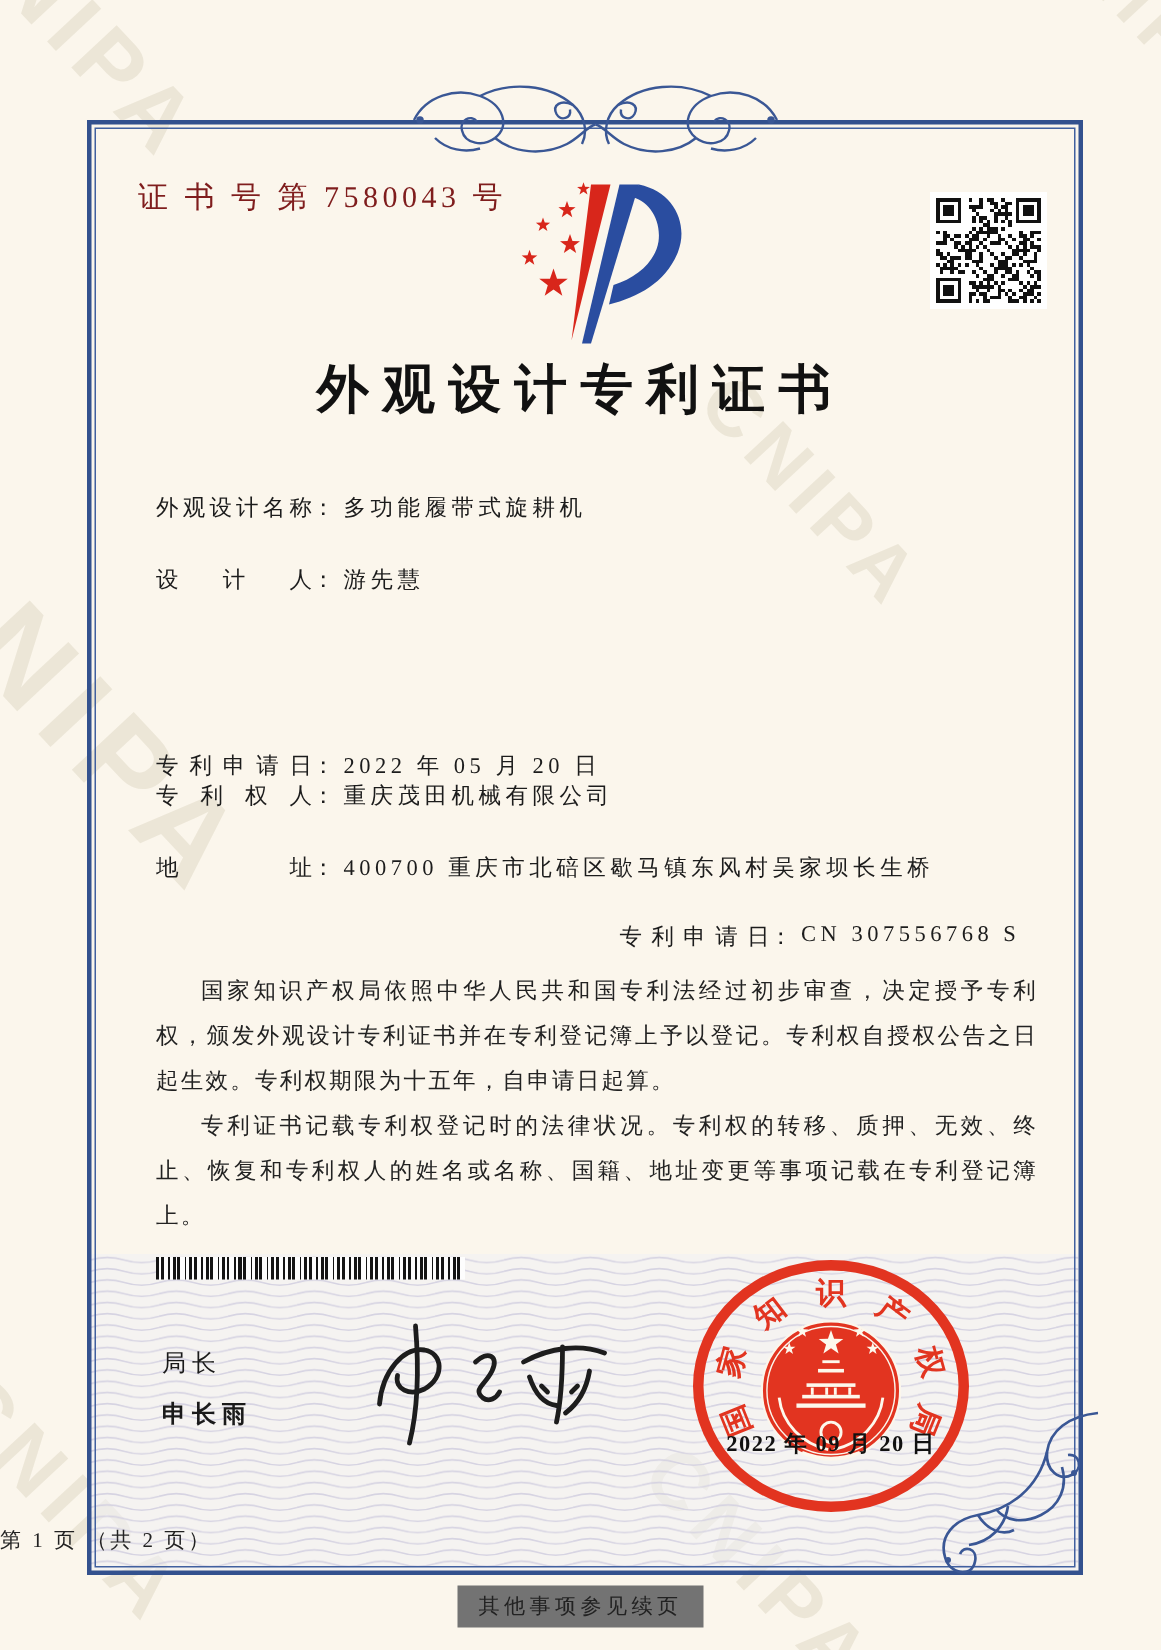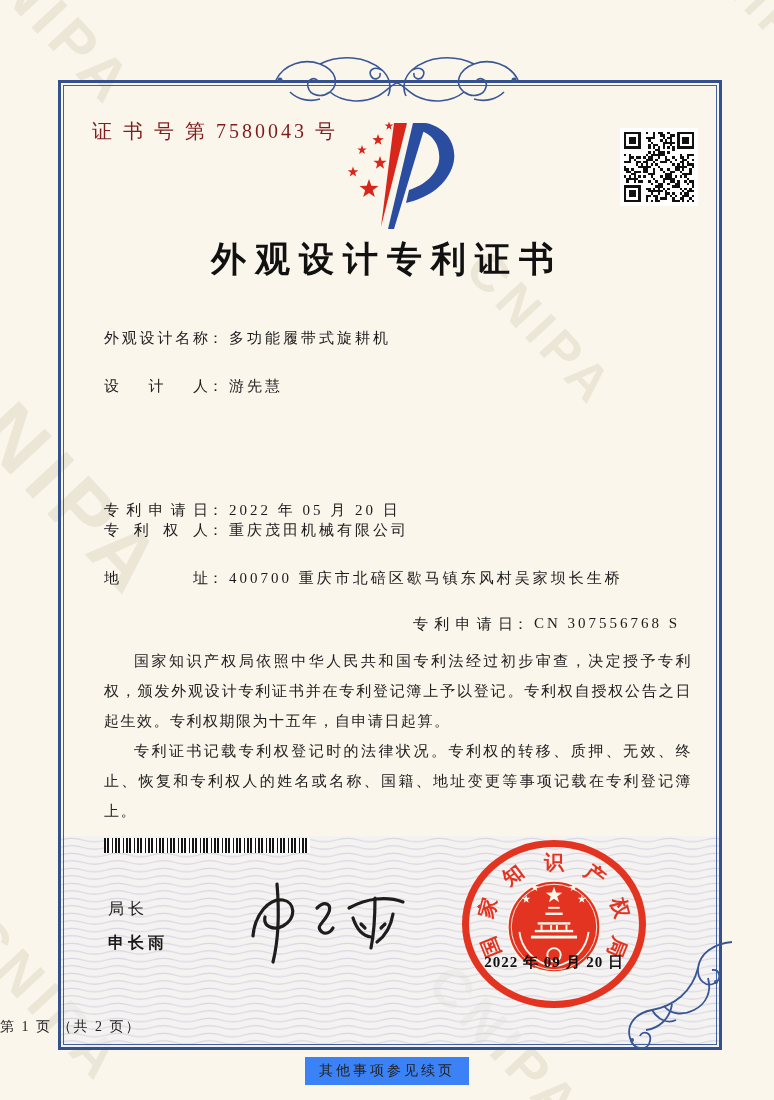--- a/index.html
+++ b/index.html
@@ -45,21 +45,21 @@
   .sig{position:absolute;left:225px;top:874px;z-index:4;}
   
   .seal{position:absolute;left:462px;top:840px;width:184px;height:168px;z-index:5;}
   .seal .ring{position:absolute;inset:0;border:7px solid #e23420;border-radius:50%;box-sizing:border-box;}
   .seal .arcchar{position:absolute;font-size:20px;font-weight:700;color:#e23420;z-index:2;}
   .sealdate{position:absolute;left:458px;top:953px;width:192px;text-align:center;font-size:15px;
             font-weight:700;letter-spacing:1px;color:#111;z-index:6;}
   
   .pageinfo{position:absolute;left:0;width:774px;top:1018px;text-align:left;font-size:14px;
             letter-spacing:2px;color:#222;z-index:4;}
-  .contnote{position:absolute;left:50%;top:1057px;transform:translateX(-50%);background:#3b82f6;
+  .contnote{position:absolute;left:50%;top:1057px;transform:translateX(-50%);background:#737373;
             padding:5px 14px;font-size:14px;letter-spacing:3px;color:#222;z-index:4;white-space:nowrap;}
 </style>
 </head>
 <body>
 
 <div class="page">
 
   <div class="wm" style="left:-60px;top:-18px;font-size:60px;">CNIPA</div>
   <div class="wm" style="left:668px;top:-28px;font-size:50px;">CNIPA</div>
   <div class="wm" style="left:446px;top:298px;font-size:52px;">CNIPA</div>

